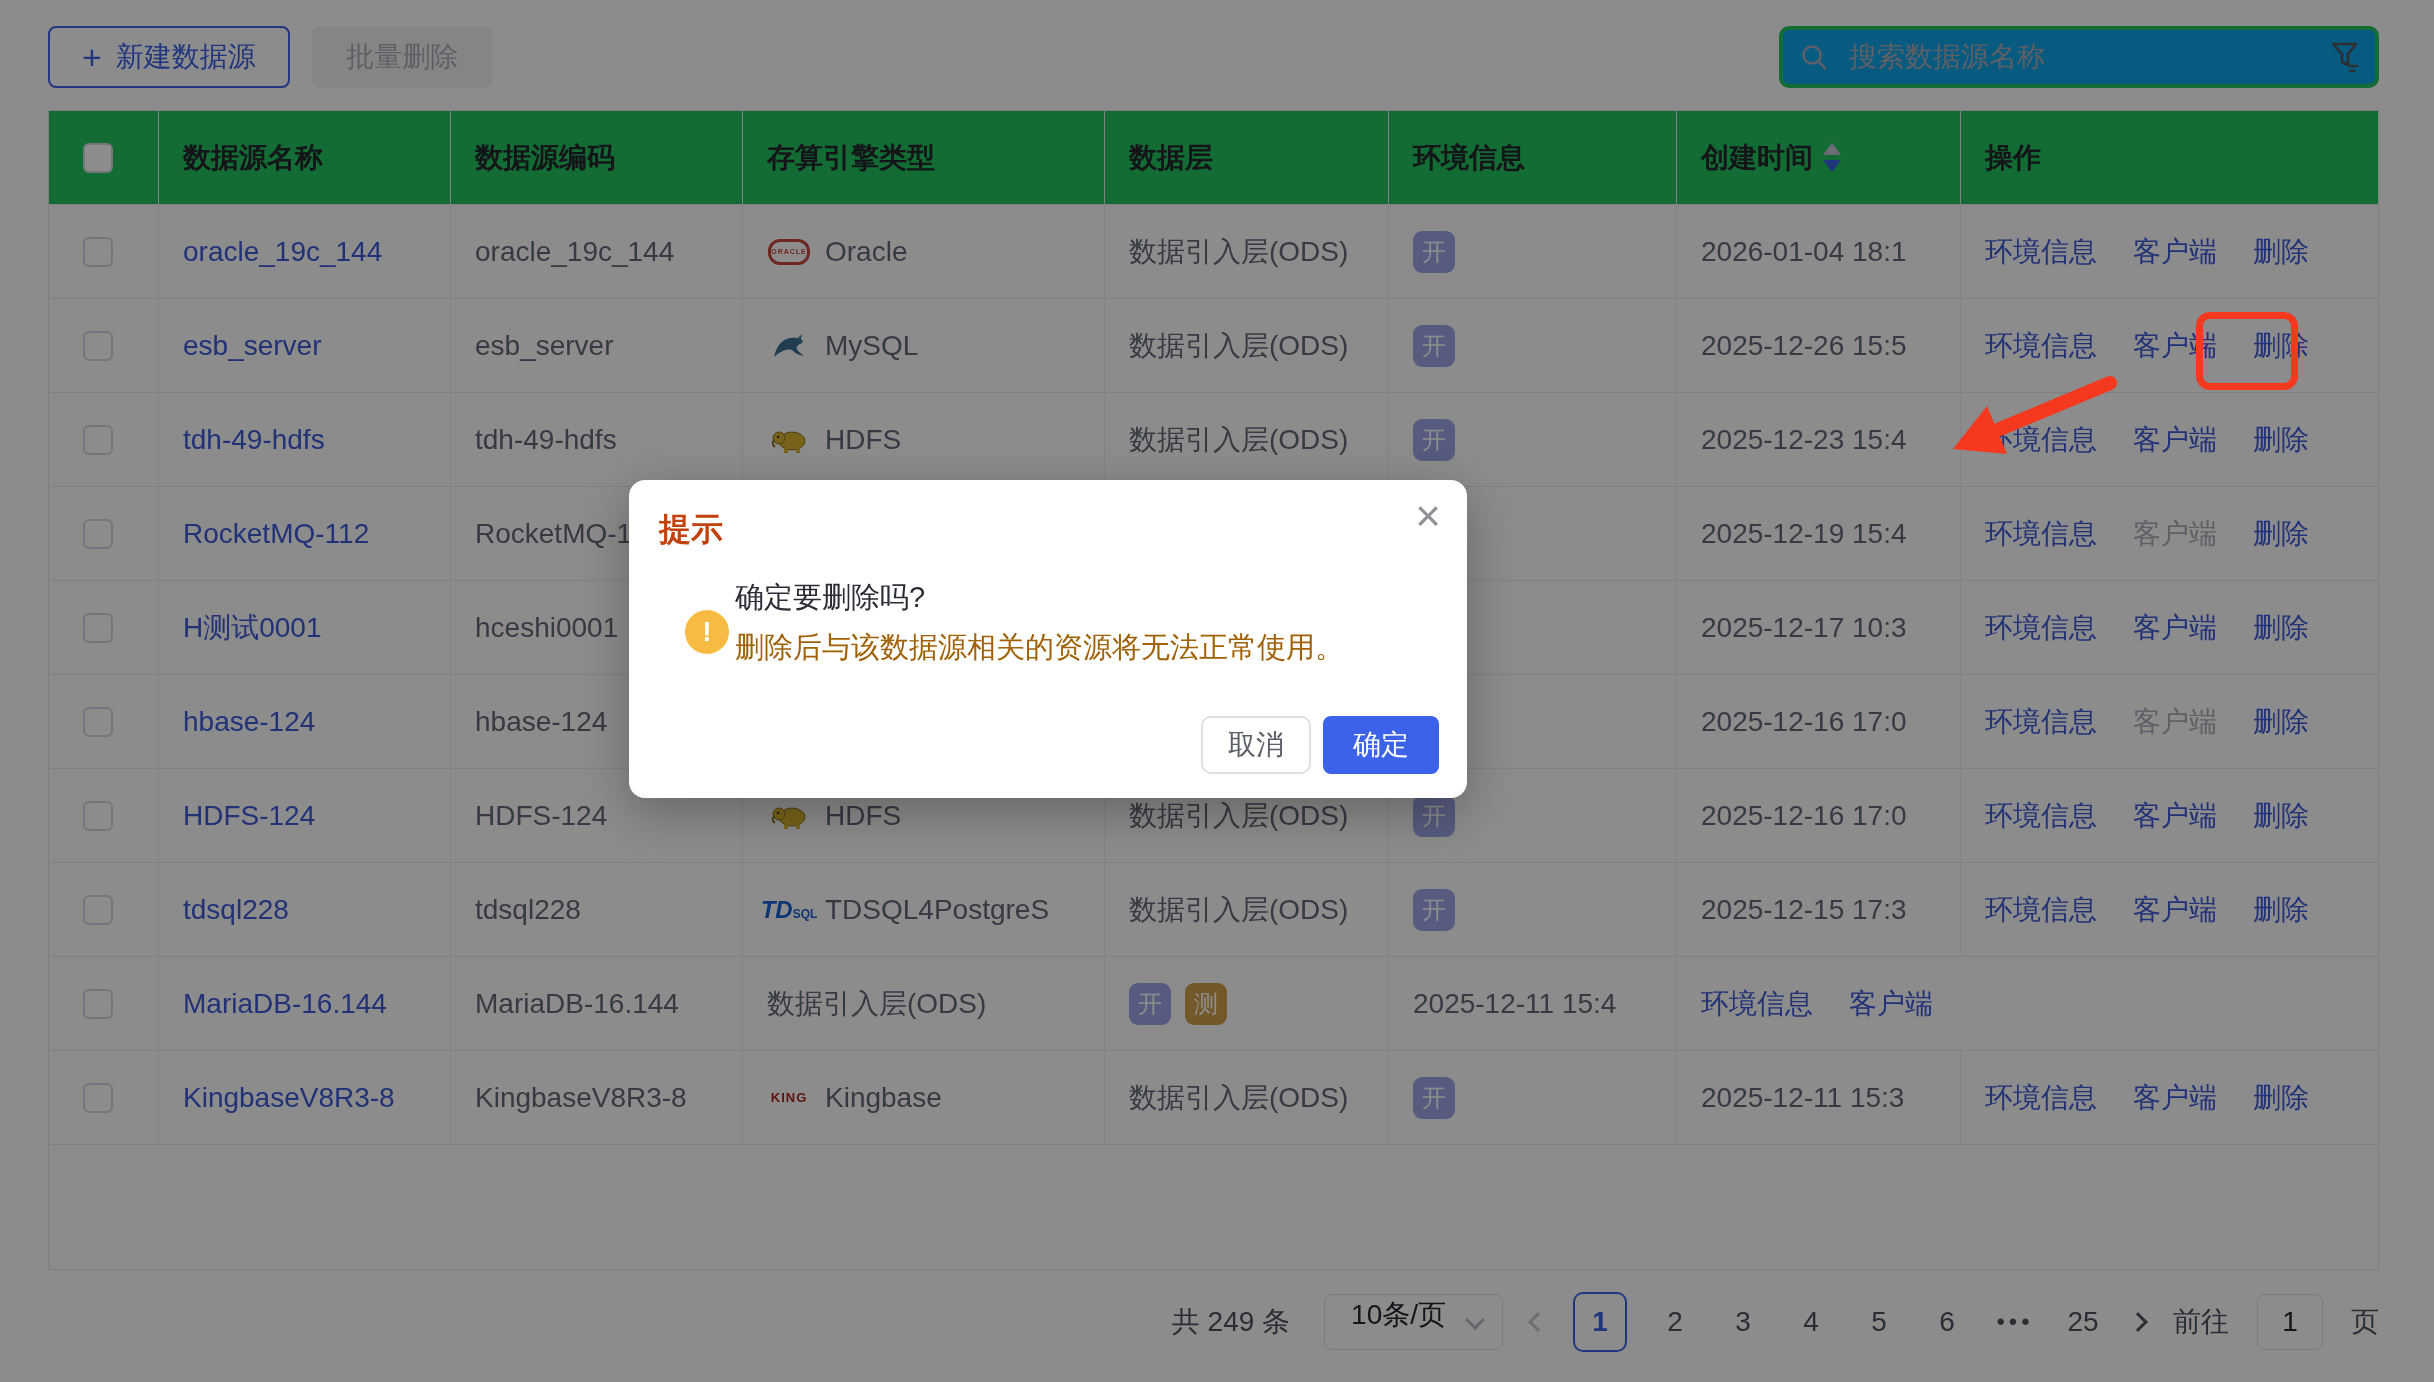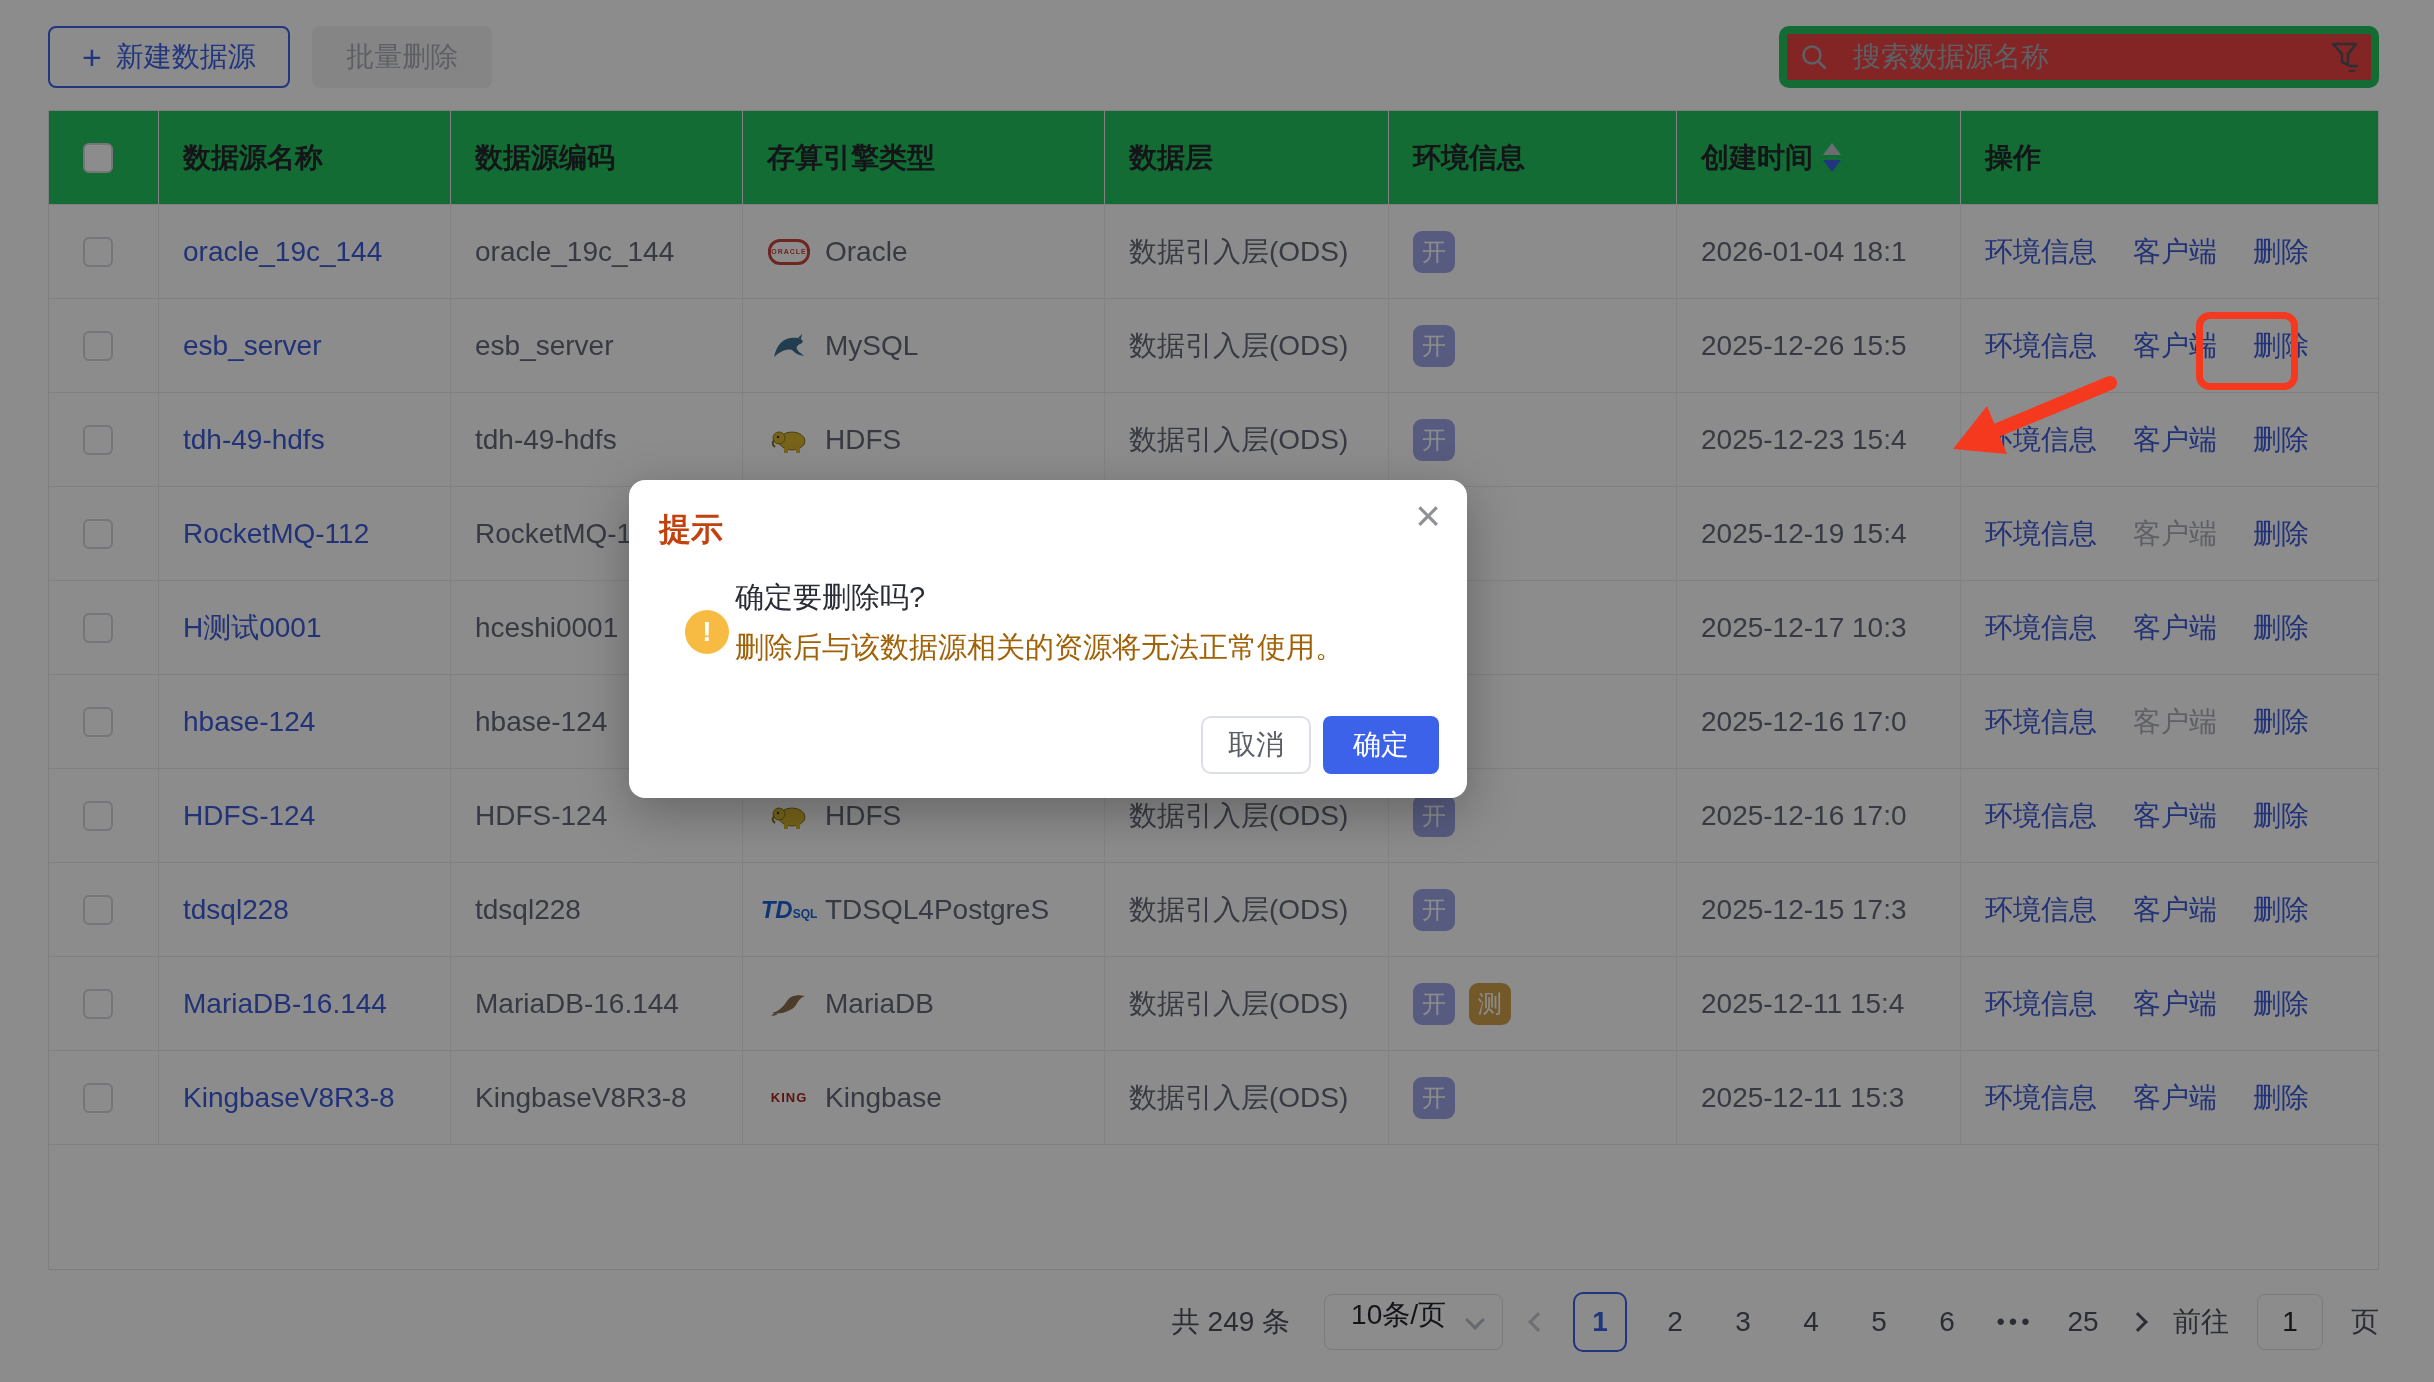--- a/index.html
+++ b/index.html
@@ -17,23 +17,23 @@
     color:#3D63E8; font-size:28px; cursor:pointer; vertical-align:top;
   }
   .btn-new .plus { font-size:34px; margin-right:14px; line-height:1; font-weight:400; }
   .btn-batch {
     display:inline-flex; align-items:center; height:62px; padding:0 34px; margin-left:18px;
     border:none; border-radius:8px; background:#F2F3F5; color:#ABAFB8;
     font-size:28px; vertical-align:top;
   }
   .search-wrap { position:absolute; right:0; top:0; width:600px; height:62px; }
   .search-input {
-    width:100%; height:100%; border:8px solid #22c55e; border-radius:10px;
+    width:100%; height:100%; border:4px solid #22c55e; border-radius:10px;
     padding:0 45px 0 66px; font-size:28px; color:#2A2E36; outline:none;
-    font-family:inherit; background:#ef4444;
+    font-family:inherit; background:#0ea5e9;
   }
   .search-input::placeholder { color:#ABAFB8; }
   .search-icon { position:absolute; left:20px; top:16px; }
   .filter-icon { position:absolute; right:16px; top:13px; }
   
   .table {
     position:absolute; left:48px; top:110px; width:2331px;
     border:1px solid #E5E6EB; background:#fff;
   }
   .trow {
@@ -441,29 +441,20 @@
   <div class="trow tbody-row">
     <div class="cell-check">
         <span class="checkbox"></span>
       </div>
     <div>
         <span class="name-link">MariaDB-16.144</span>
       </div>
     <div>
         <span>MariaDB-16.144</span>
       </div>
-    <div>
-      <span class="engine-ic">
-        <svg width="38" height="26" viewBox="0 0 38 26">
-          <path d="M2 22 C9 20 13 16 17 10 C20 5 27 3 35 5 C30 7 29 9 26 14 C22 20 11 24 2 22 Z" fill="#8A6D4B"></path>
-          <path d="M5 22 q-3 2 -4 3 q4 0 7 -2 Z" fill="#8A6D4B"></path>
-        </svg>
-      </span>
-      <span>MariaDB</span>
-    </div>
     <div>
         <span>数据引入层(ODS)</span>
       </div>
     <div>
       <span class="badge badge-open">开</span>
       <span class="badge badge-test">测</span>
     </div>
     <div>
         <span>2025-12-11 15:4</span>
       </div>

